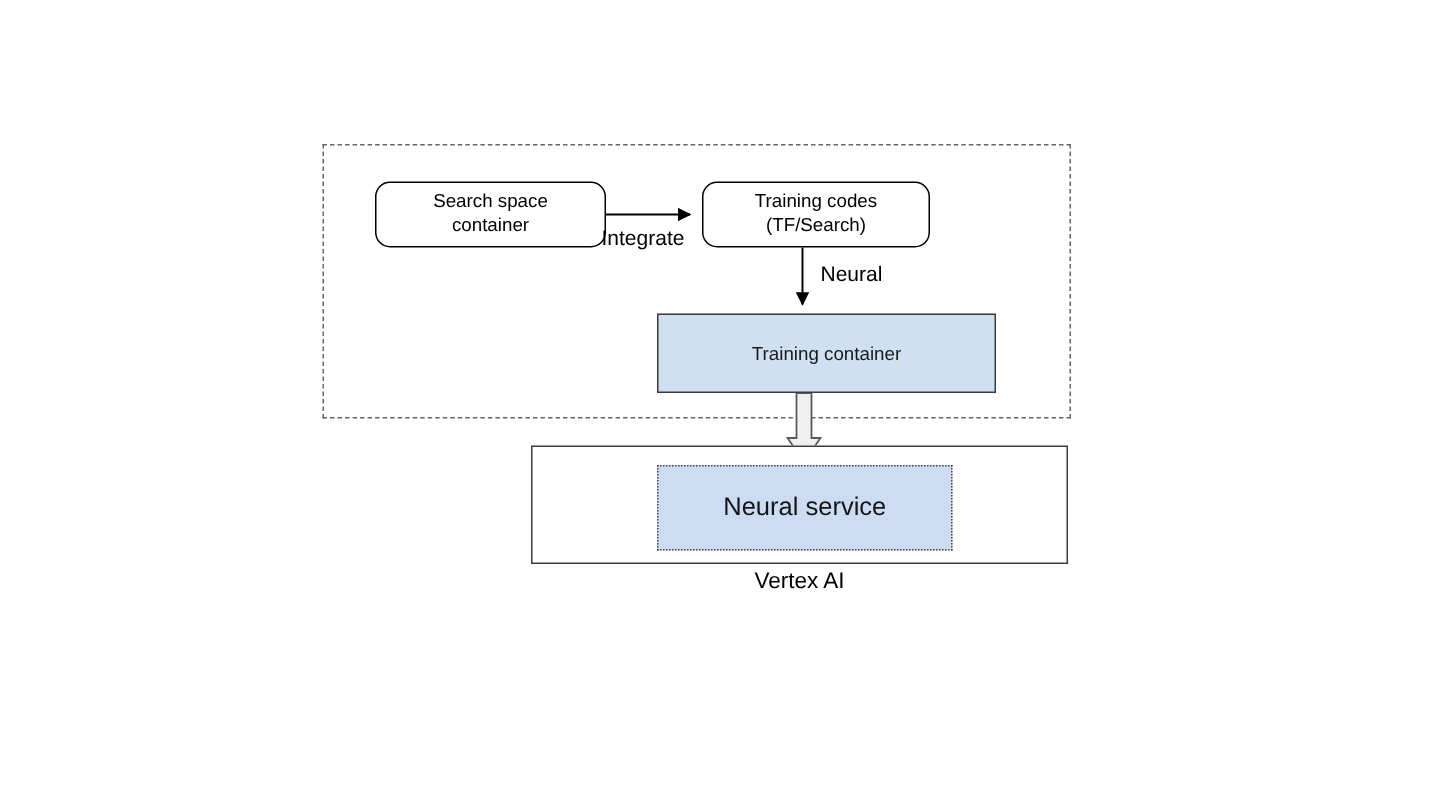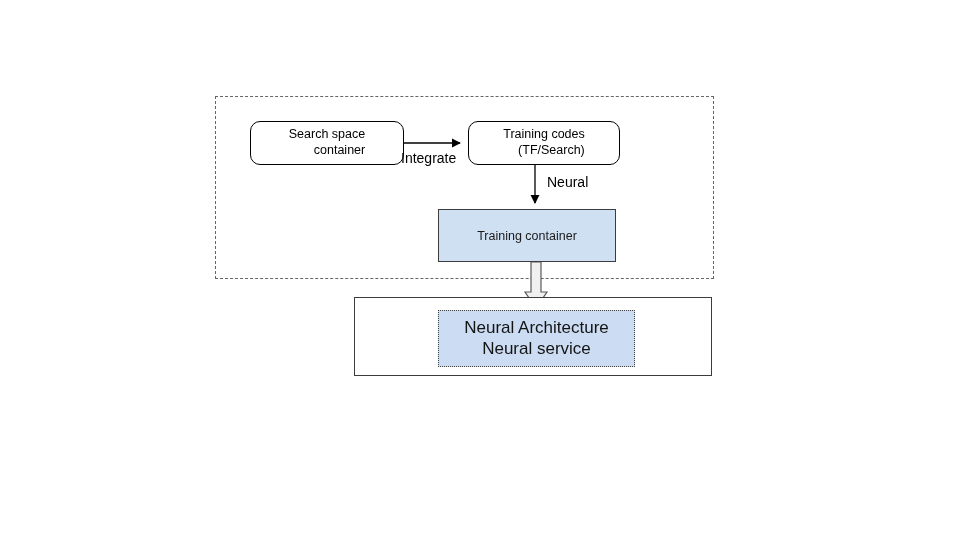--- a/index.html
+++ b/index.html
@@ -56,27 +56,27 @@
     top: 121px;
     width: 154px;
     height: 44px;
   }
   .node-training-codes {
     left: 468px;
     top: 121px;
     width: 152px;
     height: 44px;
   }
-  .node-rounded .line { display: block; text-align: right; }
+  .node-rounded .line { display: block; }
 
   
   .node-training-container {
     left: 438px;
     top: 209px;
-    width: 178px;
+    width: 226px;
     height: 53px;
     border: 1px solid #3c3c3c;
     background: #cfe0f3;
     display: flex;
     align-items: center;
     justify-content: center;
     font-size: 12.5px;
     color: #1a1a1a;
   }
 
@@ -175,18 +175,18 @@
 
   <div class="abs edge-label label-build">Neural</div>
 
   <div class="abs node-training-container">
     <span>Training container</span>
   </div>
 
   <div class="abs vertex-group"></div>
 
   <div class="abs node-nas">
-    <span>Neural Architecture</span>
     <span>Neural service</span>
   </div>
 
+  <div class="abs vertex-caption">Vertex AI</div>
 
 </div>
 
 </body></html>

